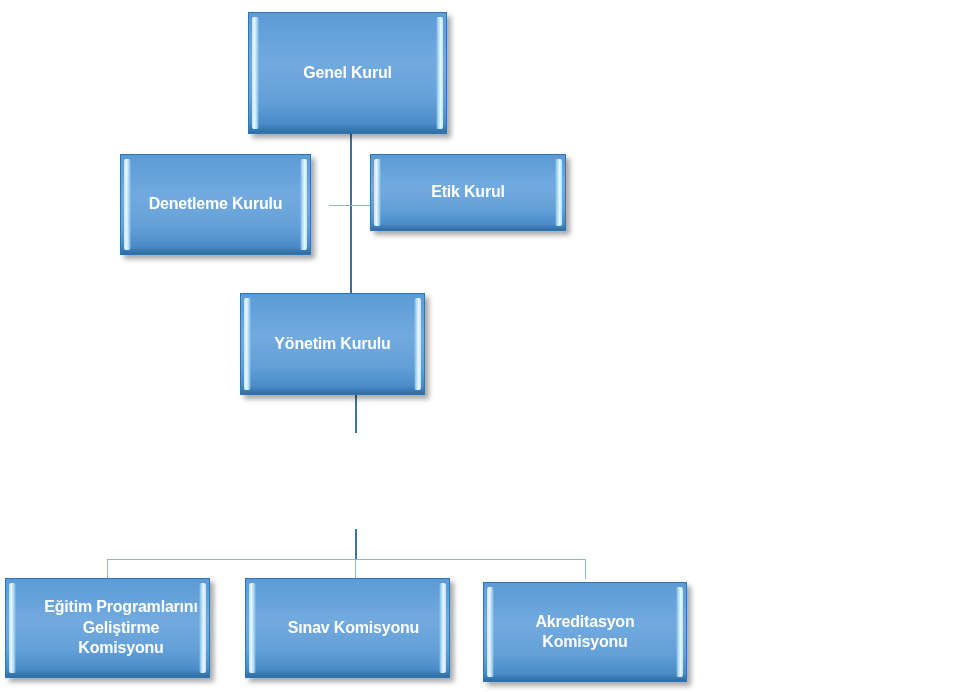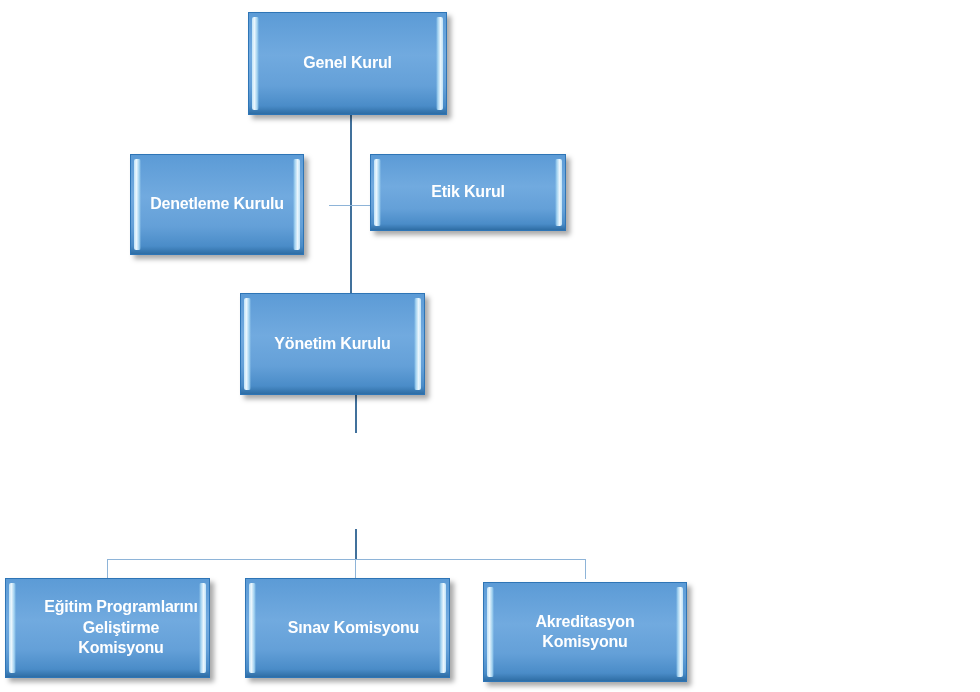--- a/index.html
+++ b/index.html
@@ -46,25 +46,25 @@
   <div class="line thin h" style="left:350px;top:205px;width:22px;"></div>
 
   <div class="line v" style="left:355px;top:395px;height:38px;"></div>
 
   <div class="line v" style="left:355px;top:529px;height:31px;"></div>
   <div class="line thin h" style="left:107px;top:559px;width:479px;"></div>
   <div class="line thin v" style="left:107px;top:559px;height:20px;"></div>
   <div class="line thin v" style="left:355px;top:559px;height:20px;"></div>
   <div class="line thin v" style="left:585px;top:559px;height:20px;"></div>
 
-  <div class="node" style="left:248px;top:12px;width:199px;height:103px;">
+  <div class="node" style="left:248px;top:12px;width:199px;height:122px;">
     <span class="label">Genel Kurul</span>
   </div>
 
-  <div class="node" style="left:130px;top:154px;width:174px;height:101px;">
+  <div class="node" style="left:120px;top:154px;width:191px;height:101px;">
     <span class="label">Denetleme Kurulu</span>
   </div>
 
   <div class="node" style="left:370px;top:154px;width:196px;height:77px;justify-content:center;">
     <span class="label">Etik Kurul</span>
   </div>
 
   <div class="node" style="left:240px;top:293px;width:185px;height:102px;">
     <span class="label">Yönetim Kurulu</span>
   </div>

